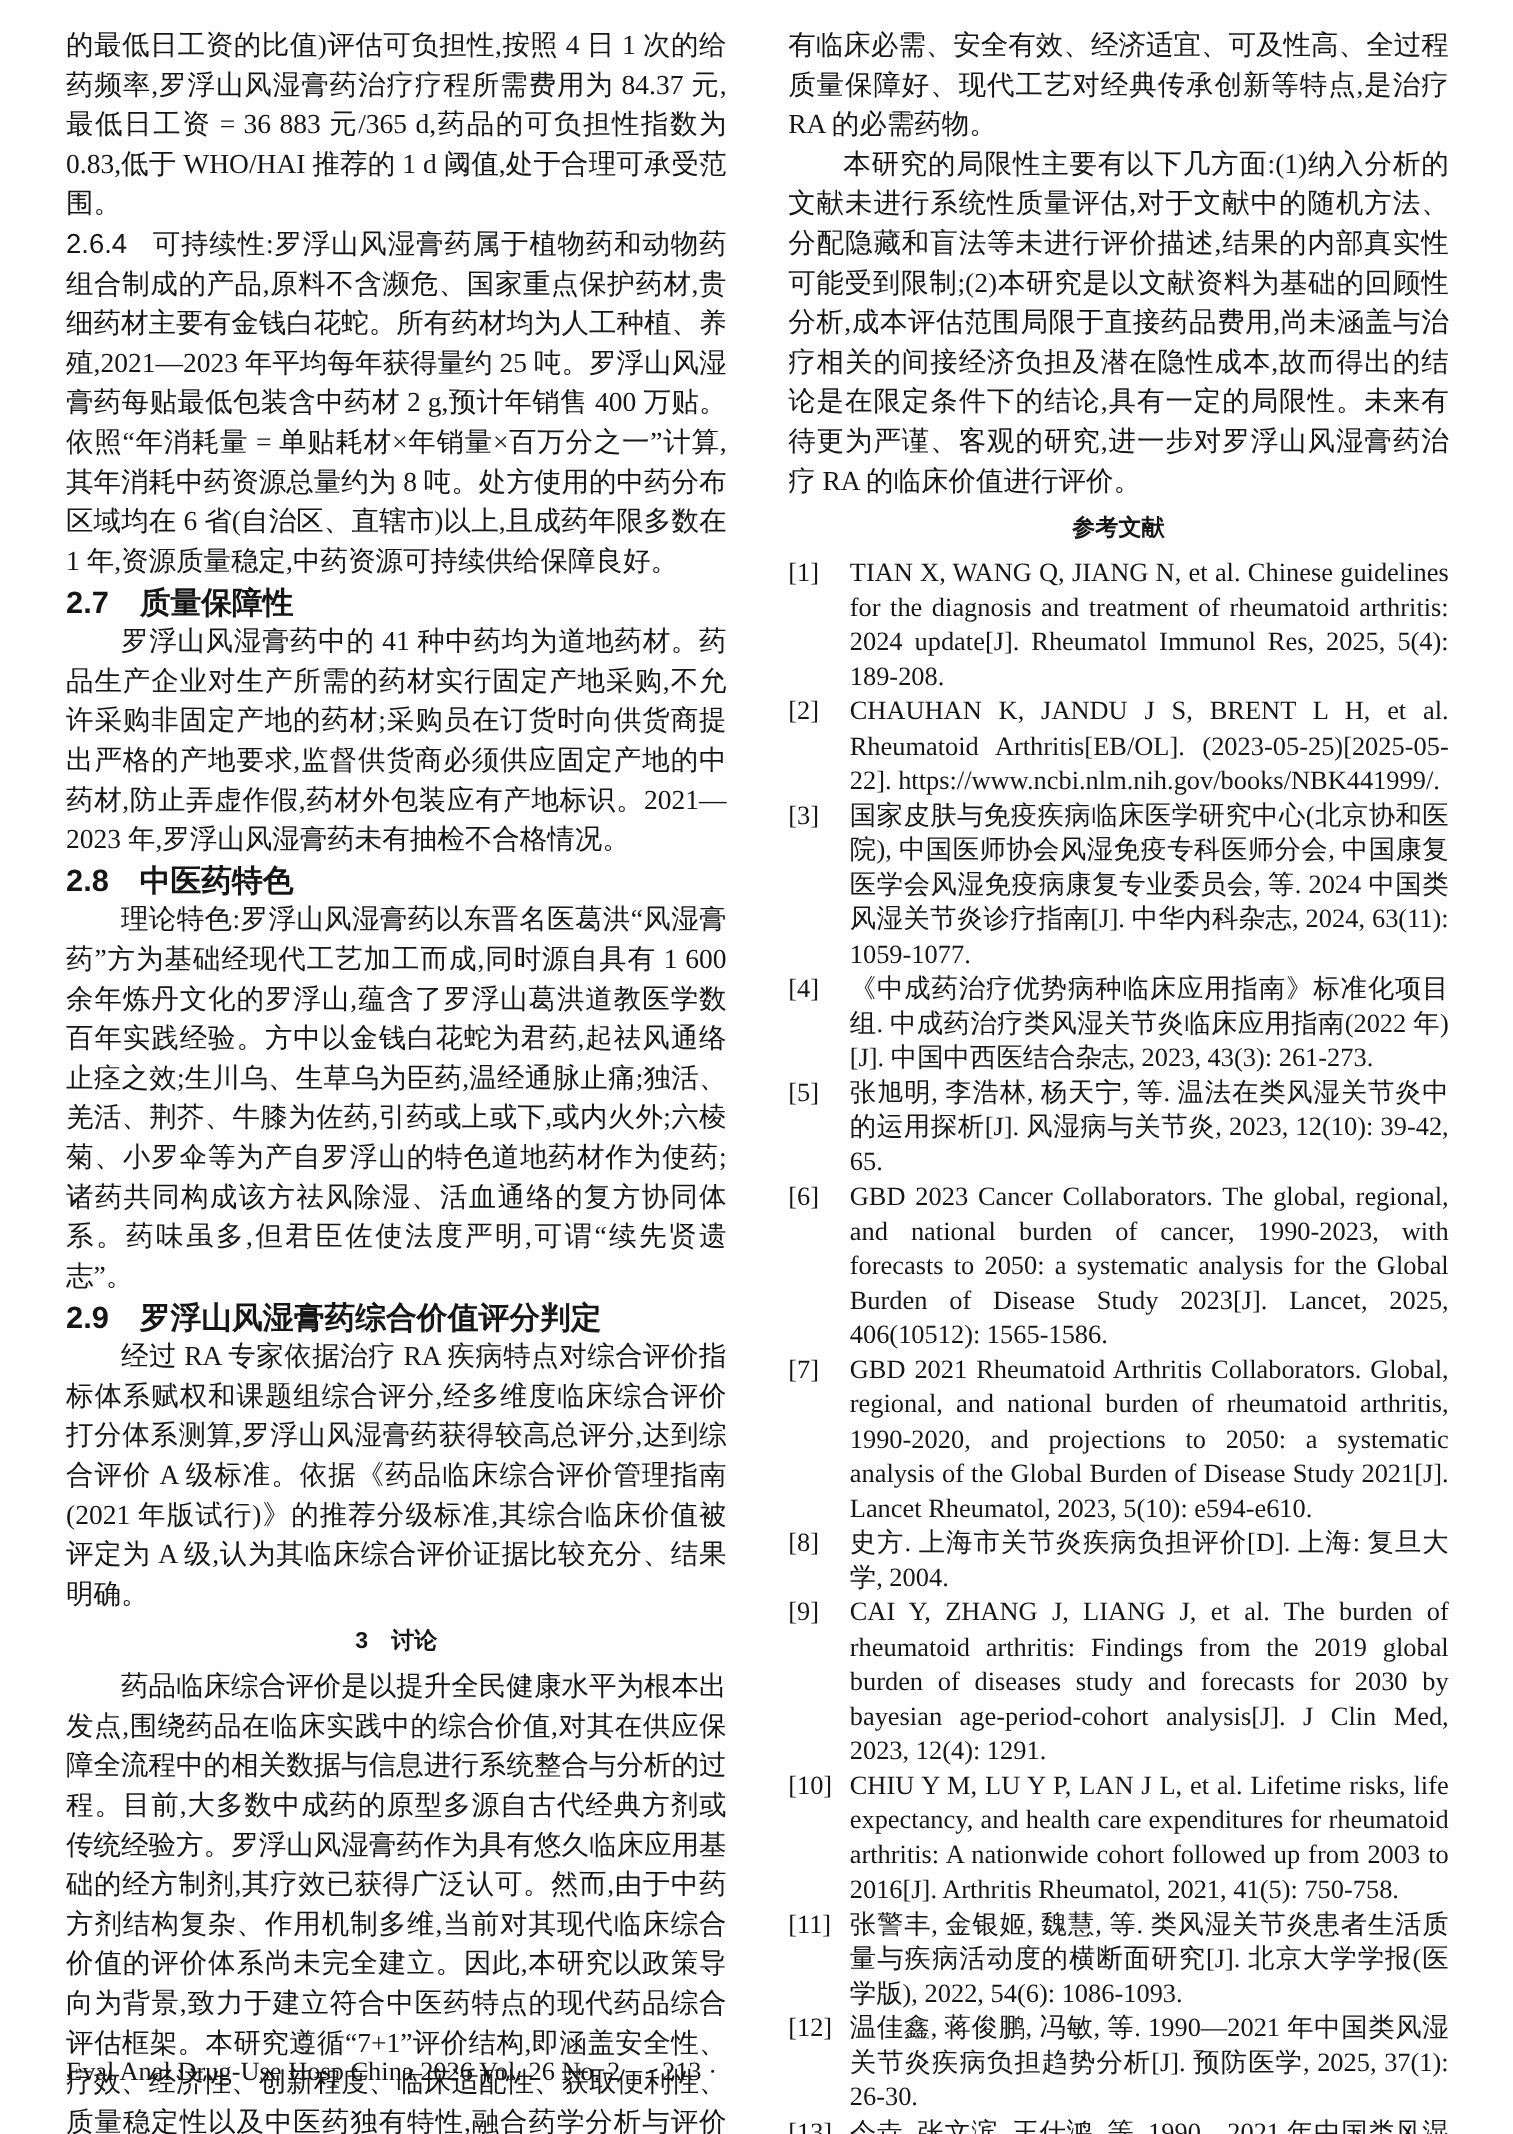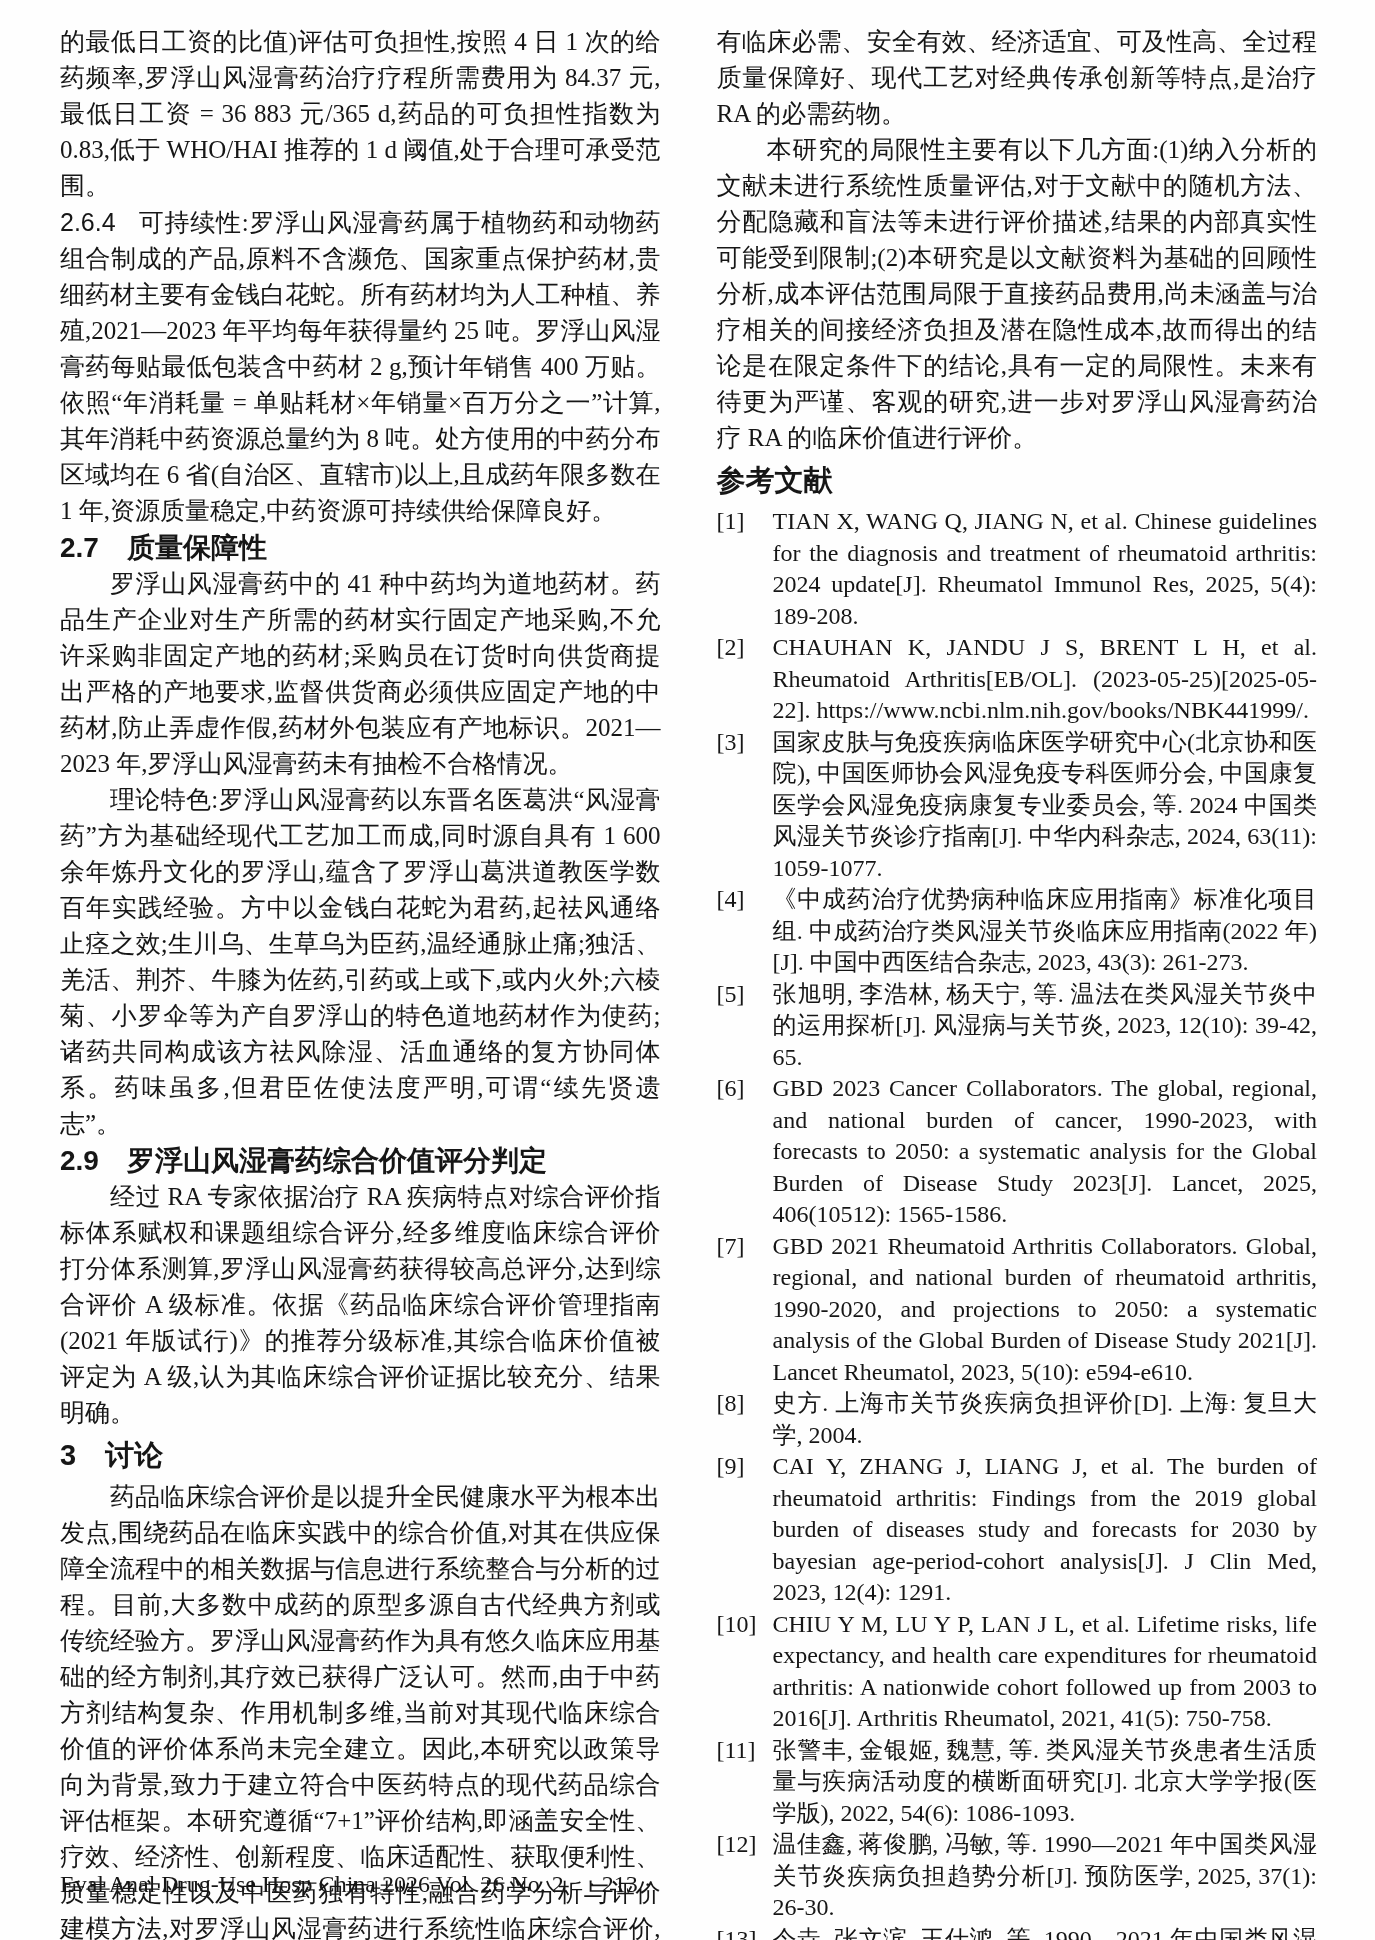--- a/index.html
+++ b/index.html
@@ -34,23 +34,23 @@
     font-family:"Liberation Sans","DejaVu Sans",sans-serif;
     font-weight:700;
     font-size:28px;
     line-height:37px;
     text-align:left;
   }
   .sec-heading .sec-num{margin-right:1em;}
   .big-heading{
     font-family:"Liberation Sans","DejaVu Sans",sans-serif;
     font-weight:700;
-    font-size:29px;
+    font-size:21px;
     line-height:48px;
-    text-align:left;
+    text-align:center;
   }
   .big-heading .sec-num{margin-right:1em;}
   .refs{margin-top:2px;}
   .ref{
     display:flex;
     font-size:24px;
     line-height:31.5px;
     text-align:justify;
   }
   .ref-num{flex:0 0 56px;}
@@ -73,20 +73,21 @@
   <div class="columns">
 
     <div class="col">
       <p class="body-text">的最低日工资的比值)评估可负担性,按照 4 日 1 次的给药频率,罗浮山风湿膏药治疗疗程所需费用为 84.37 元,最低日工资 = 36 883 元/365 d,药品的可负担性指数为 0.83,低于 WHO/HAI 推荐的 1 d 阈值,处于合理可承受范围。</p>
 
       <p class="body-text"><span class="run-in-num">2.6.4</span><span>可持续性:罗浮山风湿膏药属于植物药和动物药组合制成的产品,原料不含濒危、国家重点保护药材,贵细药材主要有金钱白花蛇。所有药材均为人工种植、养殖,2021—2023 年平均每年获得量约 25 吨。罗浮山风湿膏药每贴最低包装含中药材 2 g,预计年销售 400 万贴。依照“年消耗量 = 单贴耗材×年销量×百万分之一”计算,其年消耗中药资源总量约为 8 吨。处方使用的中药分布区域均在 6 省(自治区、直辖市)以上,且成药年限多数在 1 年,资源质量稳定,中药资源可持续供给保障良好。</span></p>
 
       <p class="sec-heading"><span class="sec-num">2.7</span><span>质量保障性</span></p>
       <p class="body-text indent">罗浮山风湿膏药中的 41 种中药均为道地药材。药品生产企业对生产所需的药材实行固定产地采购,不允许采购非固定产地的药材;采购员在订货时向供货商提出严格的产地要求,监督供货商必须供应固定产地的中药材,防止弄虚作假,药材外包装应有产地标识。2021—2023 年,罗浮山风湿膏药未有抽检不合格情况。</p>
 
+      <p class="sec-heading"><span class="sec-num">2.8</span><span>中医药特色</span></p>
       <p class="body-text indent">理论特色:罗浮山风湿膏药以东晋名医葛洪“风湿膏药”方为基础经现代工艺加工而成,同时源自具有 1 600 余年炼丹文化的罗浮山,蕴含了罗浮山葛洪道教医学数百年实践经验。方中以金钱白花蛇为君药,起祛风通络止痉之效;生川乌、生草乌为臣药,温经通脉止痛;独活、羌活、荆芥、牛膝为佐药,引药或上或下,或内火外;六棱菊、小罗伞等为产自罗浮山的特色道地药材作为使药;诸药共同构成该方祛风除湿、活血通络的复方协同体系。药味虽多,但君臣佐使法度严明,可谓“续先贤遗志”。</p>
 
       <p class="sec-heading"><span class="sec-num">2.9</span><span>罗浮山风湿膏药综合价值评分判定</span></p>
       <p class="body-text indent">经过 RA 专家依据治疗 RA 疾病特点对综合评价指标体系赋权和课题组综合评分,经多维度临床综合评价打分体系测算,罗浮山风湿膏药获得较高总评分,达到综合评价 A 级标准。依据《药品临床综合评价管理指南(2021 年版试行)》的推荐分级标准,其综合临床价值被评定为 A 级,认为其临床综合评价证据比较充分、结果明确。</p>
 
       <p class="big-heading"><span class="sec-num">3</span><span>讨论</span></p>
       <p class="body-text indent">药品临床综合评价是以提升全民健康水平为根本出发点,围绕药品在临床实践中的综合价值,对其在供应保障全流程中的相关数据与信息进行系统整合与分析的过程。目前,大多数中成药的原型多源自古代经典方剂或传统经验方。罗浮山风湿膏药作为具有悠久临床应用基础的经方制剂,其疗效已获得广泛认可。然而,由于中药方剂结构复杂、作用机制多维,当前对其现代临床综合价值的评价体系尚未完全建立。因此,本研究以政策导向为背景,致力于建立符合中医药特点的现代药品综合评估框架。本研究遵循“7+1”评价结构,即涵盖安全性、疗效、经济性、创新程度、临床适配性、获取便利性、质量稳定性以及中医药独有特性,融合药学分析与评价建模方法,对罗浮山风湿膏药进行系统性临床综合评价,旨在为其纳入医保、药品目录遴选、价格机制制定及临床合理用药提供实证数据支持。本次评价结果表明,罗浮山风湿膏药在 RA 治疗领域,具</p>
     </div>
 
     <div class="col">

